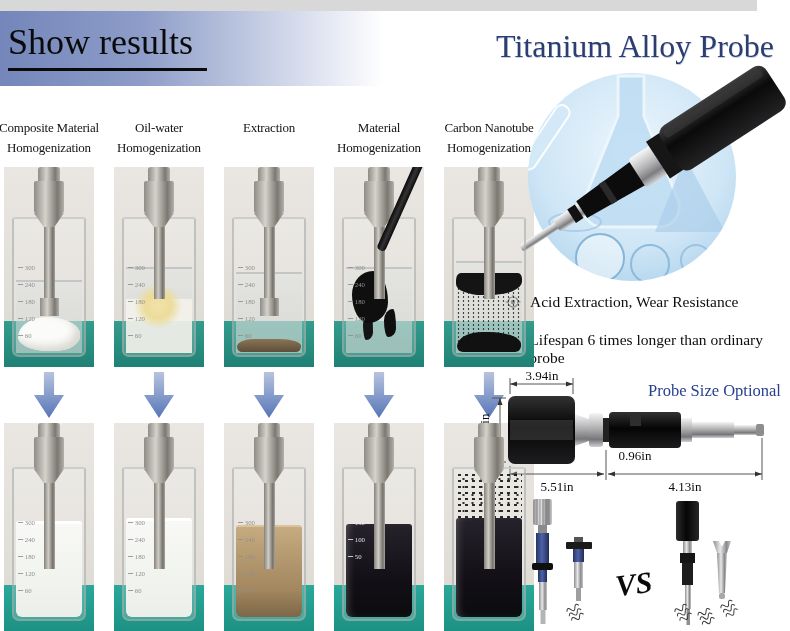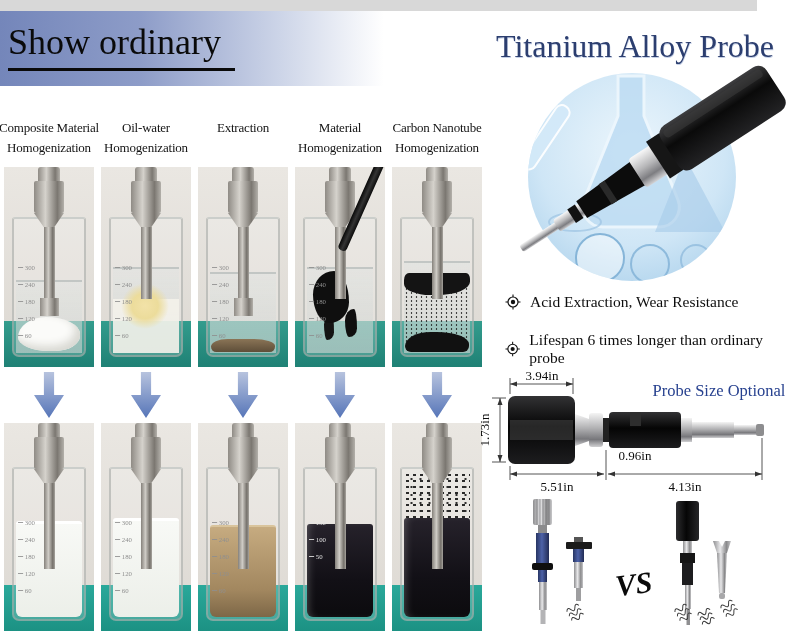--- a/index.html
+++ b/index.html
@@ -7,21 +7,21 @@
          font-family:"Liberation Serif",serif;color:#111;}
   
   .top-strip{position:absolute;left:0;top:0;width:757px;height:11px;background:#d8d8d8;}
   .banner{position:absolute;left:0;top:11px;width:468px;height:75px;
           background:linear-gradient(90deg,#7486ba 0%,#8d9cc8 30%,#cdd5e8 60%,#ffffff 82%);}
   .show-results{position:absolute;left:8px;top:10px;margin:0;font-size:36px;font-weight:400;
           color:#0a0a0a;border-bottom:3px solid #0a0a0a;padding:0 14px 5px 0;display:inline-block;}
   .titanium-title{position:absolute;left:480px;top:28px;width:310px;margin:0;text-align:center;
           font-size:32px;font-weight:500;color:#2c3e6f;text-shadow:.5px .5px 0 rgba(150,170,210,.55);}
   
-  .columns{position:absolute;left:4px;top:112px;display:flex;gap:7px;}
+  .columns{position:absolute;left:4px;top:112px;display:flex;gap:20px;}
   .column{width:90px;display:flex;flex-direction:column;align-items:center;}
   .col-label{height:55px;width:104px;margin:0 -7px;text-align:center;font-size:13px;
           line-height:1.55;color:#141414;letter-spacing:-.2px;padding-top:6px;box-sizing:border-box;}
   .photo{position:relative;width:90px;overflow:hidden;background:linear-gradient(180deg,#eae7e2,#dcd8d2);}
   .photo.before{height:200px;}
   .photo.after{height:208px;}
   .mat{position:absolute;left:0;right:0;bottom:0;height:46px;z-index:2;
        background:linear-gradient(180deg,#339c8d,#1f8175);}
   .photo.after .mat{background:linear-gradient(180deg,#2aa89a,#1c9183);}
   .beaker{position:absolute;left:8px;right:8px;top:50px;bottom:10px;z-index:3;
@@ -78,34 +78,34 @@
   .grads.light .grad::before{background:#e4e4e4;}
   .arrow-wrap{height:56px;display:flex;align-items:center;justify-content:center;}
   .down-arrow{width:30px;height:46px;
        background:linear-gradient(180deg,#b7c3de,#8a9cc8 45%,#56 75bb 0,#5675b8);
        background:linear-gradient(180deg,#b7c3de,#5675b8);
        clip-path:polygon(33% 0,67% 0,67% 50%,100% 50%,50% 100%,0 50%,33% 50%);}
   
   .circle-photo{position:absolute;left:480px;top:62px;}
   .bullet{position:absolute;left:505px;display:flex;align-items:center;gap:9px;font-size:15.5px;color:#0d0d0d;}
   .bullet.b1{top:293px;} .bullet.b2{top:323px;margin-top:8px;}
-  .probe-size-title{position:absolute;left:648px;top:381px;width:142px;text-align:center;
+  .probe-size-title{position:absolute;left:648px;top:381px;width:142px;text-align:left;
        font-size:16.5px;color:#27418f;}
   .size-diagram{position:absolute;left:480px;top:368px;}
   .comparison{position:absolute;left:480px;top:497px;}
   svg text{font-family:"Liberation Serif",serif;}
 </style>
 </head>
 <body>
 
 <div class="stage">
 
   <div class="top-strip"></div>
   <div class="banner">
-    <h1 class="show-results">Show ordinary</h1>
+    <h1 class="show-results">Show results</h1>
   </div>
   <h2 class="titanium-title">Titanium Alloy Probe</h2>
 
   <div class="columns">
 
     <div class="column">
       <div class="col-label">
         <div>Composite Material</div>
         <div>Homogenization</div>
       </div>

